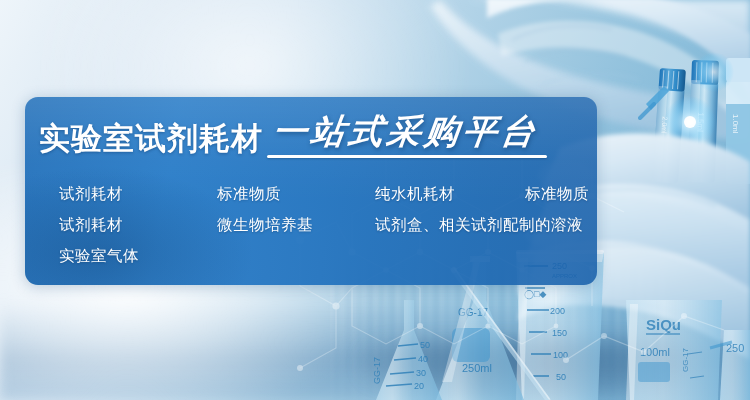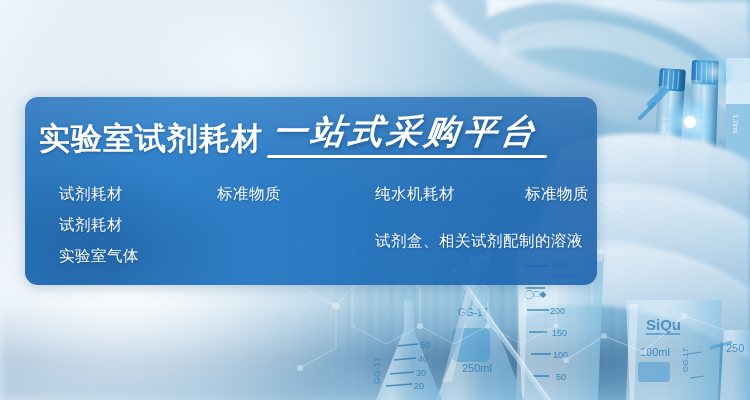--- a/index.html
+++ b/index.html
@@ -216,21 +216,21 @@
     font-size: 15.5px;
     line-height: 22px;
     letter-spacing: 0.5px;
     white-space: nowrap;
     text-shadow: 0 1px 2px rgba(10,52,100,0.40);
   }
   .c1 { left: 24px; }
   .c2 { left: 182px; }
   .c3 { left: 340px; }
   .c4 { left: 490px; }
-  .c3wide { left: 340px; margin-top: 16px; }
+  .c3wide { left: 340px; }
 </style>
 </head>
 <body>
 
 <div id="banner">
 
   <div class="bg-layer bg-base"></div>
   <div class="bg-layer bg-tubes"></div>
   <div class="bg-layer bg-bench"></div>
   <div class="bg-layer bg-shadow"></div>
@@ -526,20 +526,21 @@
 
         <div class="cat-row">
           <span class="cat-item c1">试剂耗材</span>
           <span class="cat-item c2">标准物质</span>
           <span class="cat-item c3">纯水机耗材</span>
           <span class="cat-item c4">标准物质</span>
         </div>
 
         <div class="cat-row">
           <span class="cat-item c1">试剂耗材</span>
+          <span class="cat-item c2">微生物培养基</span>
           <span class="cat-item c3wide">试剂盒、相关试剂配制的溶液</span>
         </div>
 
         <div class="cat-row">
           <span class="cat-item c1">实验室气体</span>
         </div>
 
       </div>
     </div>
   </div>

